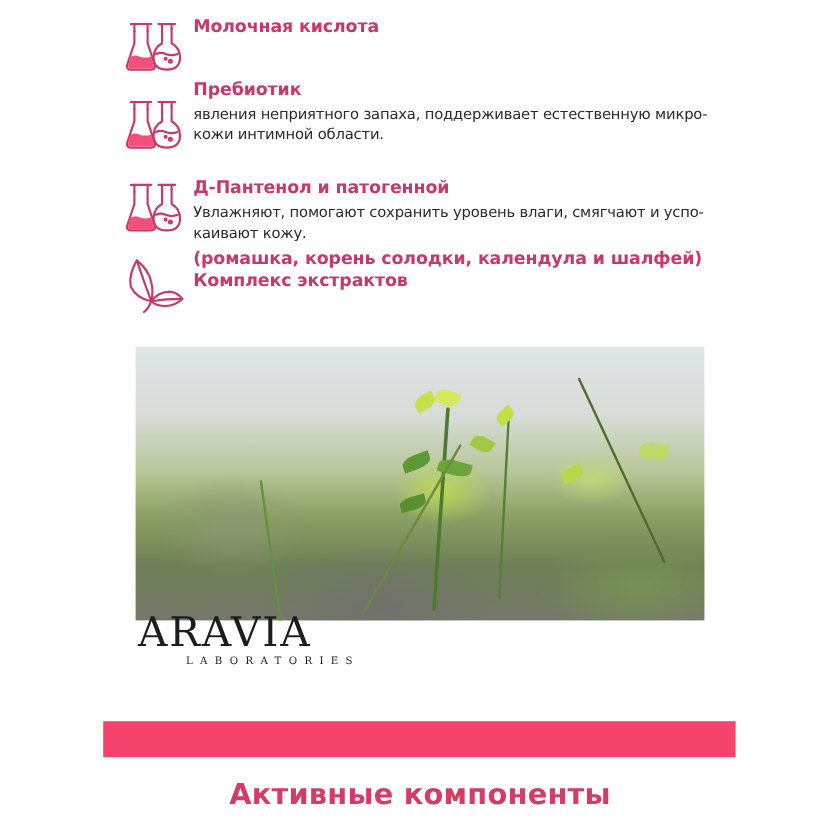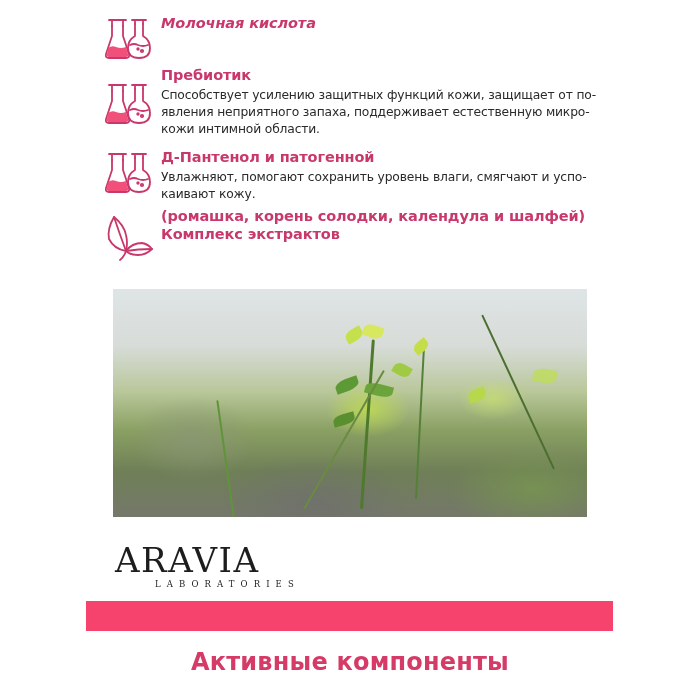--- a/index.html
+++ b/index.html
@@ -15,21 +15,21 @@
     background:
       radial-gradient(ellipse 60px 40px at 255px 120px, rgba(190,220,80,0.85), rgba(190,220,80,0) 70%),
       radial-gradient(ellipse 50px 30px at 380px 110px, rgba(200,225,110,0.7), rgba(200,225,110,0) 70%),
       radial-gradient(ellipse 90px 60px at 80px 150px, rgba(140,150,120,0.7), rgba(140,150,120,0) 70%),
       radial-gradient(ellipse 120px 60px at 420px 200px, rgba(120,150,80,0.8), rgba(120,150,80,0) 70%),
       radial-gradient(ellipse 140px 70px at 200px 215px, rgba(110,110,110,0.7), rgba(110,110,110,0) 70%),
       linear-gradient(180deg, #dfe4e6 0%, #d7dcd8 25%, #b9c79a 45%, #8aa063 62%, #6f7f57 80%, #75786a 100%);
   }
   .stem { position:absolute; background:#5d8a36; border-radius:2px; transform-origin:bottom center; }
   .leaf { position:absolute; background:#8fbd3c; border-radius:50% 0 50% 0; }
-  .logo { position:absolute; left:115px; top:543px; }
+  .logo { position:absolute; left:115px; top:510px; }
   .logo-main { font-family:"DejaVu Serif","Liberation Serif",serif; font-size:34px; color:#1d1d1d; letter-spacing:1.5px; line-height:34px; font-weight:normal; }
   .logo-sub { font-family:"DejaVu Serif","Liberation Serif",serif; font-size:8.5px; color:#1d1d1d; letter-spacing:6.1px; margin-top:2px;margin-left:40px; }
   .band { position:absolute; left:86px; top:601px; width:527px; height:30px; background:#f5436d; }
   .title { position:absolute; left:0; width:700px; top:648px; text-align:center; color:#d63a66; font-size:24px; font-weight:bold; letter-spacing:0.2px; }
 </style>
 </head>
 <body>
 
 <div class="item" style="top:12px;">
   <div class="icon" style="top:0px;">
@@ -41,21 +41,21 @@
       <path d="M4 36 Q8 33 12 35 Q17 37 22 35 L24 42 Q25 45 22 45 L5 45 Q2 45 3 42 Z" fill="#f0507a" stroke="none"></path>
       <path d="M31 12 L31 24 Q24 28 24 36 Q24 46 35 46 Q46 46 46 36 Q46 28 39 24 L39 12"></path>
       <line x1="28" y1="8" x2="42" y2="8"></line>
       <line x1="31" y1="8" x2="31" y2="12"></line>
         <line x1="39" y1="8" x2="39" y2="12"></line>
       <path d="M26 33 Q30 31 34 33 Q39 35 44 33"></path>
       <circle cx="38" cy="39" r="1.2"></circle>
         <circle cx="34" cy="37" r="0.8"></circle>
     </svg>
   </div>
-  <div class="txt" style="top:2px;font-style:italic;">
+  <div class="txt" style="top:2px;">
     <div class="h">
         <span>Молочная кислота</span>
       </div>
   </div>
 </div>
 
 <div class="item" style="top:66px;">
   <div class="icon" style="top:11px;">
     <svg viewBox="0 0 50 50" fill="none" stroke="#c8386b" stroke-width="1.8" stroke-linejoin="round" stroke-linecap="round">
       <path d="M8 14 L8 24 L2 42 Q1 46 5 46 L22 46 Q26 46 25 42 L19 24 L19 14"></path>
@@ -70,21 +70,20 @@
       <path d="M26 33 Q30 31 34 33 Q39 35 44 33"></path>
       <circle cx="38" cy="39" r="1.2"></circle>
         <circle cx="34" cy="37" r="0.8"></circle>
     </svg>
   </div>
   <div class="txt" style="top:0px;">
     <div class="h">
         <span>Пребиотик</span>
       </div>
     <div class="b">
-      <span>Способствует усилению защитных функций кожи, защищает от по-</span>
       <span>явления неприятного запаха, поддерживает естественную микро-</span>
       <span>кожи интимной области.</span>
     </div>
   </div>
 </div>
 
 <div class="item" style="top:146px;">
   <div class="icon" style="top:0px;">
     <svg viewBox="0 0 50 50" fill="none" stroke="#c8386b" stroke-width="1.8" stroke-linejoin="round" stroke-linecap="round">
       <path d="M8 14 L8 24 L2 42 Q1 46 5 46 L22 46 Q26 46 25 42 L19 24 L19 14"></path>

